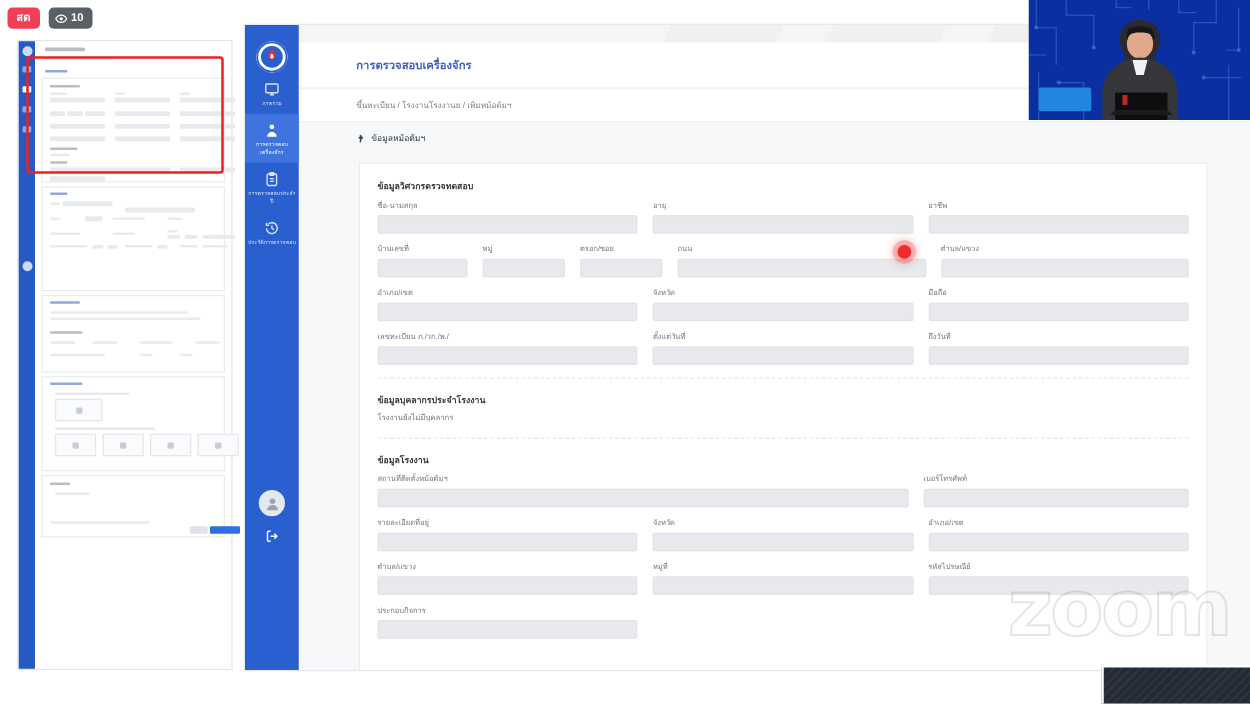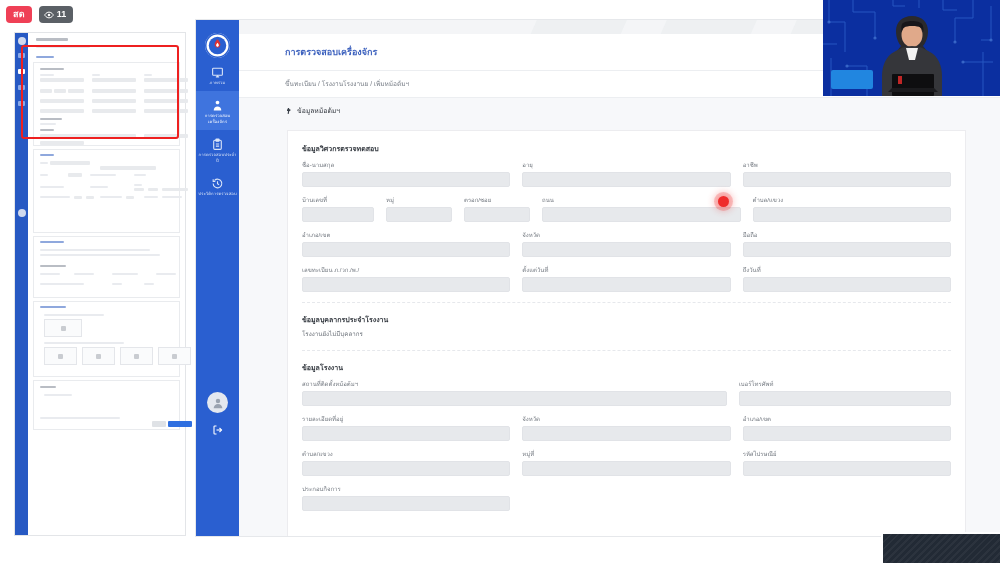--- a/index.html
+++ b/index.html
@@ -492,20 +492,21 @@
               <input class="fld-in" value="" style="">
             </div>
             <div class="fld c1"></div>
             <div class="fld c1"></div>
           </div>
         </div>
 
       </div>
     </div>
 
+    <div class="zoom-wm">zoom</div>
   </div>
 
   <div class="click-dot"></div>
 
   <div class="webcam">
     <svg class="wc-circuit" viewBox="0 0 177 96" preserveAspectRatio="none" aria-hidden="true">
       <g stroke="#4d8ef0" stroke-width="1" fill="none" opacity="0.75">
         <path d="M6 0v22h16v30"></path>
           <path d="M30 0v12h22"></path>
           <path d="M52 12v26"></path>
@@ -547,17 +548,17 @@
 
   <div class="badges">
     <div class="badge-live">สด</div>
     <div class="badge-views">
       <span class="eye-ic">
         <svg viewBox="0 0 24 24" width="10" height="10" fill="none" stroke="#ffffff" stroke-width="2.4">
           <path d="M1.5 12S5.5 5 12 5s10.5 7 10.5 7-4 7-10.5 7S1.5 12 1.5 12z"></path>
           <circle cx="12" cy="12" r="3" fill="#ffffff" stroke="none"></circle>
         </svg>
       </span>
-      <span>11</span>
+      <span>10</span>
     </div>
   </div>
 
 </div>
 
 </body></html>

